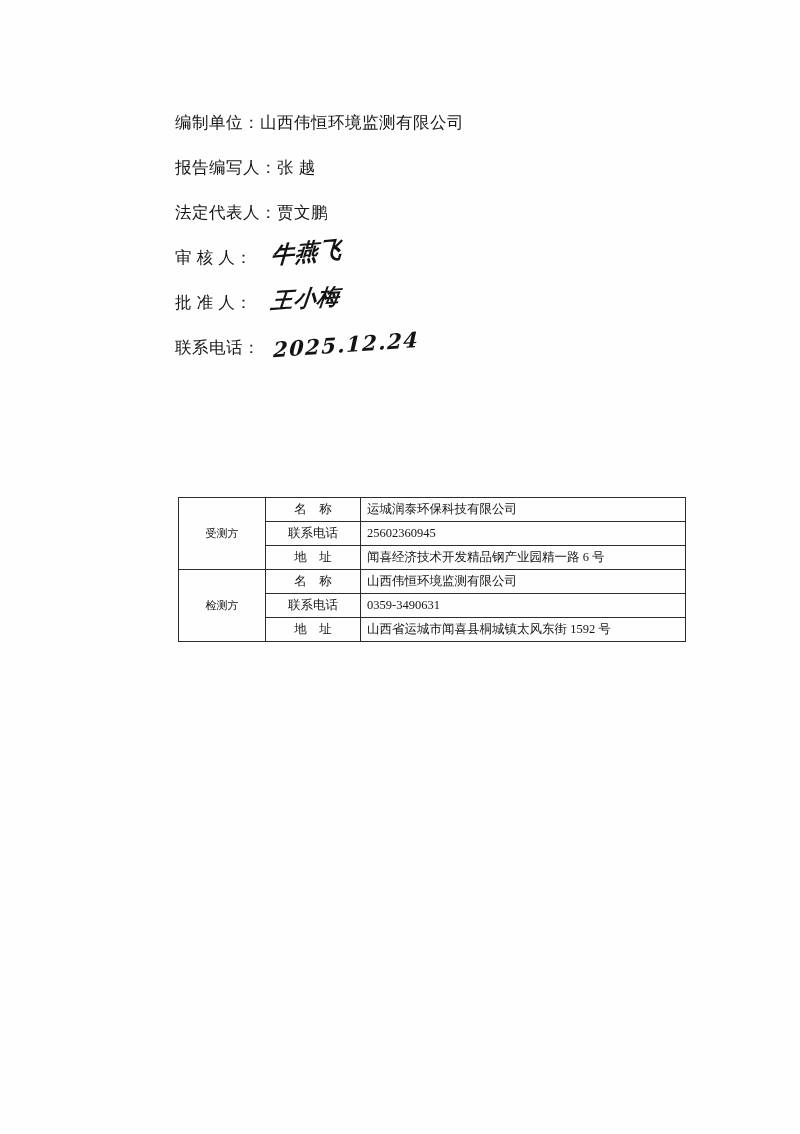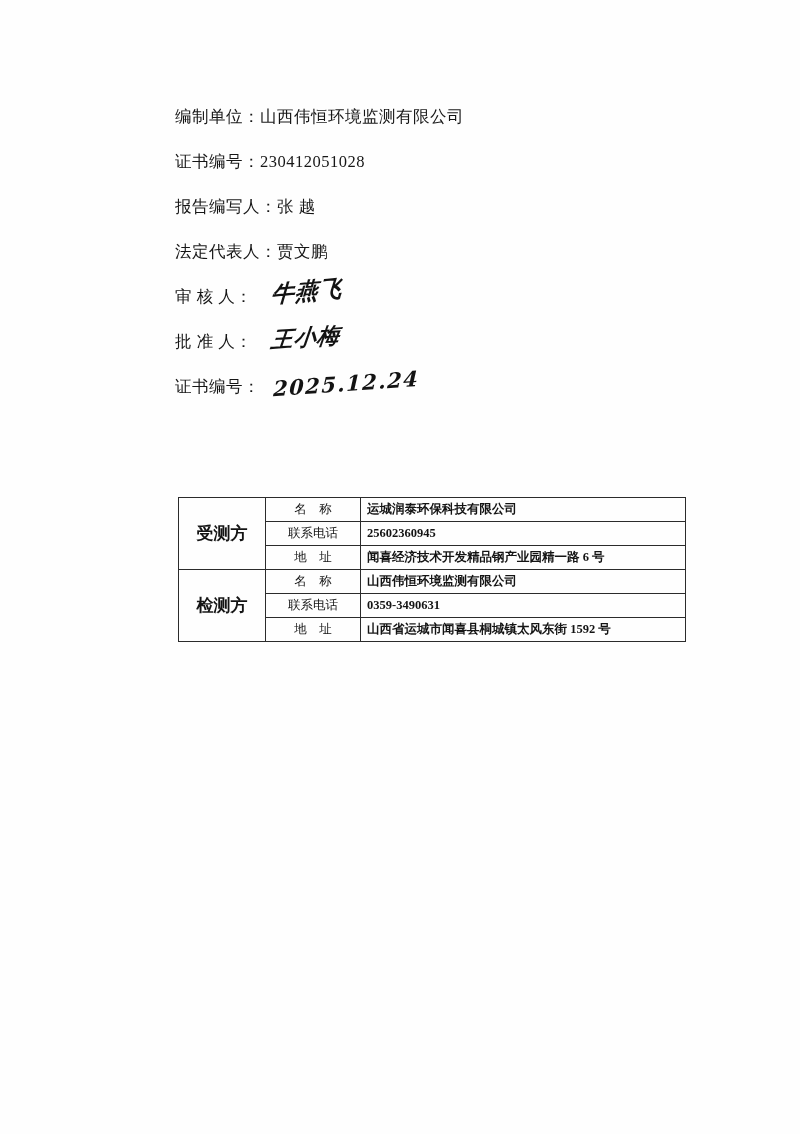--- a/index.html
+++ b/index.html
@@ -18,21 +18,21 @@
   .page {
     position: absolute;
     inset: 0;
     background: #fefefe;
   }
 
   
   .info-block {
     position: absolute;
     left: 175px;
-    top: 106px;
+    top: 112px;
     width: 520px;
   }
   .info-row {
     position: relative;
     height: 45px;
     font-size: 16.5px;
     letter-spacing: 0.5px;
     color: #161616;
     white-space: nowrap;
   }
@@ -85,68 +85,63 @@
   .contact-table td {
     border: 1px solid #2b2b2b;
     padding: 2px 6px;
     height: 19px;
     line-height: 17px;
     vertical-align: middle;
   }
   .col-party {
     width: 74px;
     text-align: center;
-    font-size: 17px;
-    font-weight: bold;
+    font-size: 11px;
   }
   .col-field {
     width: 82px;
     text-align: center;
   }
   .col-value {
     text-align: left;
     padding-left: 9px;
-    font-weight: bold;
   }
 </style>
 </head>
 <body>
 
 <div class="page">
 
   <div class="info-block">
 
     <div class="info-row">
       <span class="info-label">编制单位：</span><span class="info-value">山西伟恒环境监测有限公司</span>
     </div>
 
-    <div class="info-row">
-      <span class="info-label">证书编号：</span><span class="info-value">230412051028</span>
-    </div>
 
     <div class="info-row">
       <span class="info-label">报告编写人：</span><span class="info-value">张 越</span>
     </div>
 
     <div class="info-row">
       <span class="info-label">法定代表人：</span><span class="info-value"> 贾文鹏</span>
     </div>
 
     <div class="info-row">
       <span class="info-label">审 核 人：</span>
       <span class="sign">牛燕飞</span>
     </div>
 
     <div class="info-row">
       <span class="info-label">批 准 人：</span>
       <span class="sign s2">王小梅</span>
     </div>
 
     <div class="info-row">
-      <span class="info-label">证书编号：</span>
+      <span class="info-label">联系电话：</span>
       <span class="sign date">2025.12.24</span>
     </div>
 
   </div>
 
   <table class="contact-table">
     <tbody>
       <tr>
         <td class="col-party" rowspan="3">受测方</td>
         <td class="col-field">名　称</td>

